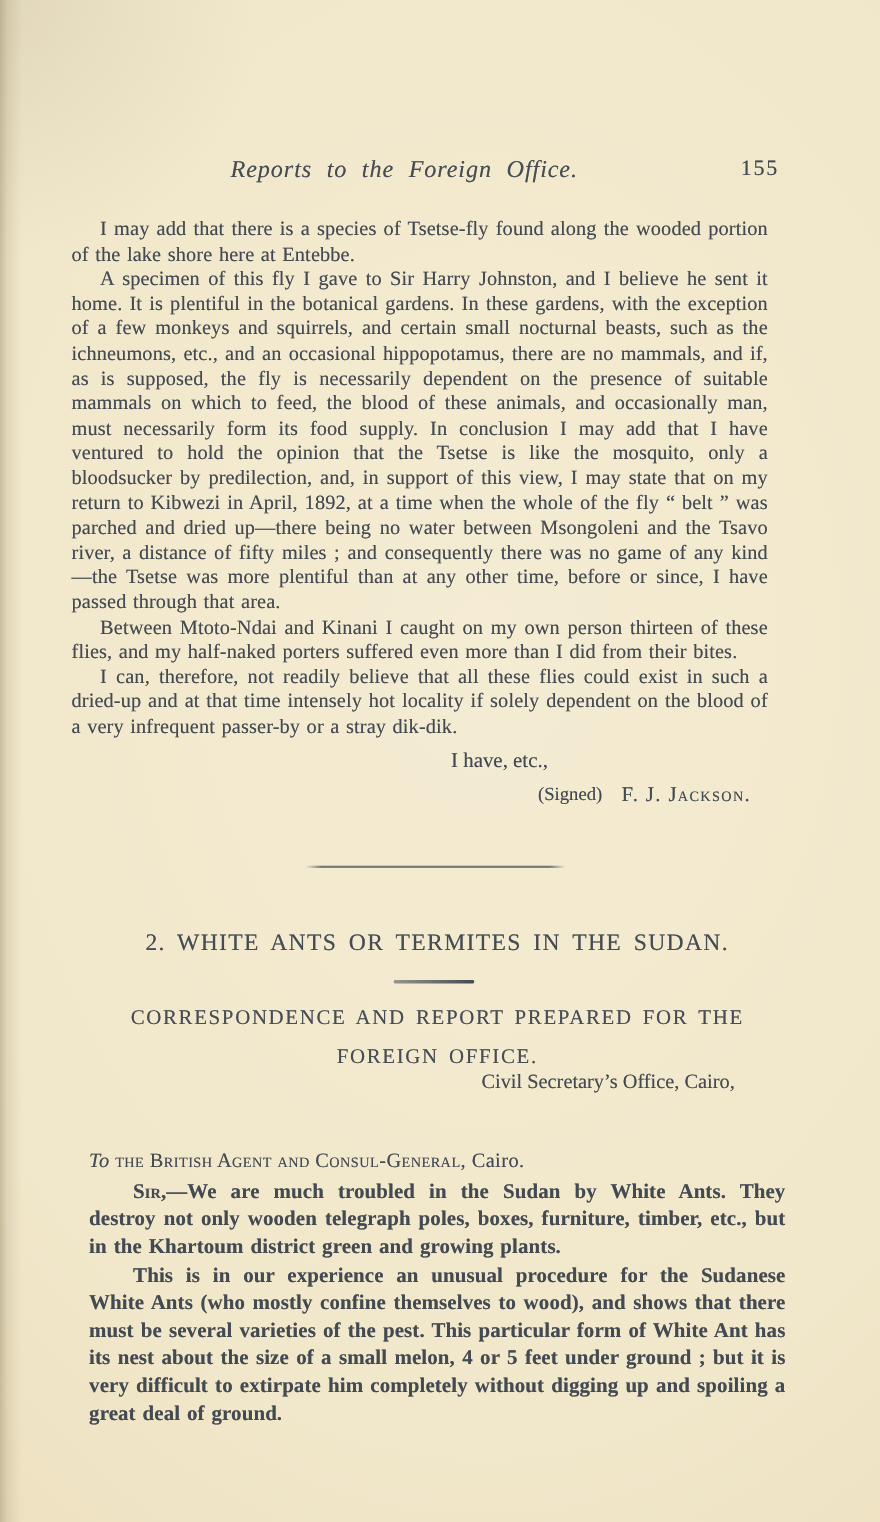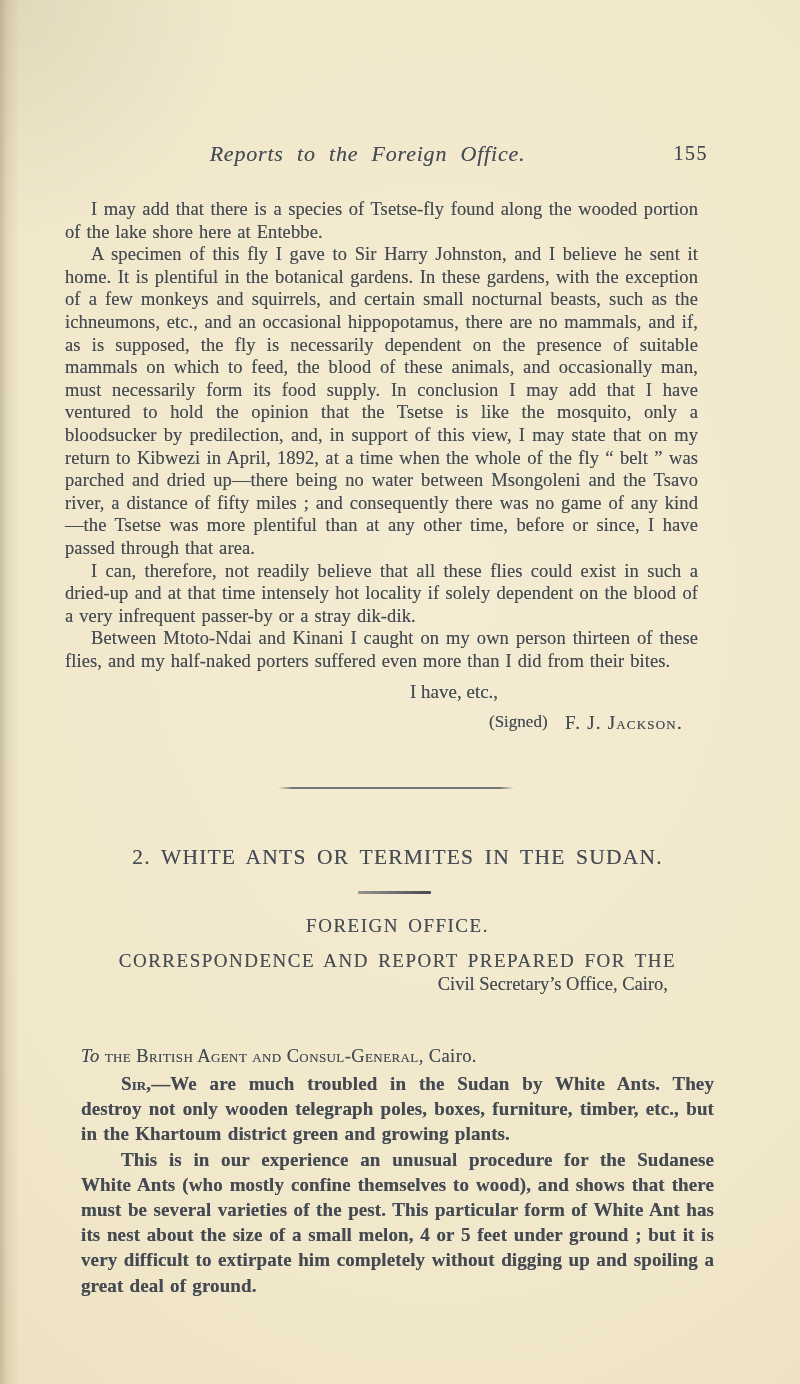--- a/index.html
+++ b/index.html
@@ -141,37 +141,37 @@
 <div class="page">
 
   <header class="running-head">
     <span class="rh-title">Reports to the Foreign Office.</span>
     <span class="rh-page">155</span>
   </header>
 
   <section class="letter1">
     <p>I may add that there is a species of Tsetse-fly found along the wooded portion of the lake shore here at Entebbe.</p>
     <p>A specimen of this fly I gave to Sir Harry Johnston, and I believe he sent it home. It is plentiful in the botanical gardens. In these gardens, with the exception of a few monkeys and squirrels, and certain small nocturnal beasts, such as the ichneumons, etc., and an occasional hippopotamus, there are no mammals, and if, as is supposed, the fly is necessarily dependent on the presence of suitable mammals on which to feed, the blood of these animals, and occasionally man, must necessarily form its food supply. In conclusion I may add that I have ventured to hold the opinion that the Tsetse is like the mosquito, only a bloodsucker by predilection, and, in support of this view, I may state that on my return to Kibwezi in April, 1892, at a time when the whole of the fly “ belt ” was parched and dried up—there being no water between Msongoleni and the Tsavo river, a distance of fifty miles ; and consequently there was no game of any kind—the Tsetse was more plentiful than at any other time, before or since, I have passed through that area.</p>
+    <p>Between Mtoto-Ndai and Kinani I caught on my own person thirteen of these flies, and my half-naked porters suffered even more than I did from their bites.</p>
     <p>I can, therefore, not readily believe that all these flies could exist in such a dried-up and at that time intensely hot locality if solely dependent on the blood of a very infrequent passer-by or a stray dik-dik.</p>
-    <p>Between Mtoto-Ndai and Kinani I caught on my own person thirteen of these flies, and my half-naked porters suffered even more than I did from their bites.</p>
   </section>
 
   <div class="closing">I have, etc.,</div>
   <span class="signed-label">(Signed)</span>
   <span class="signature sc">F. J. Jackson.</span>
 
   <div class="divider"></div>
 
   <h2 class="section-heading">2. WHITE ANTS OR TERMITES IN THE SUDAN.</h2>
 
   <div class="short-dash"></div>
 
   <div class="subtitle">
+    <div>CORRESPONDENCE AND REPORT PREPARED FOR THE</div>
     <div>FOREIGN OFFICE.</div>
-    <div>CORRESPONDENCE AND REPORT PREPARED FOR THE</div>
   </div>
 
   <div class="address">
     <div class="addr-office">Civil Secretary’s Office, Cairo,</div>
   </div>
 
   <div class="salutation">
     <i>To</i>
     <span class="sc">the British Agent and Consul-General</span><span>, Cairo.</span>
   </div>

